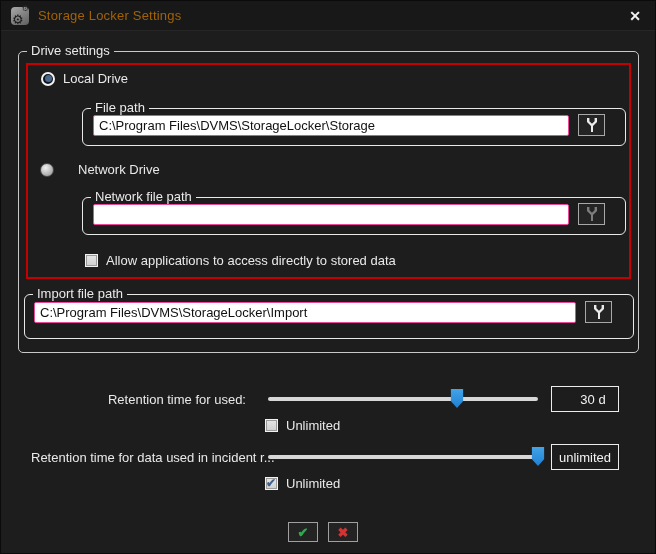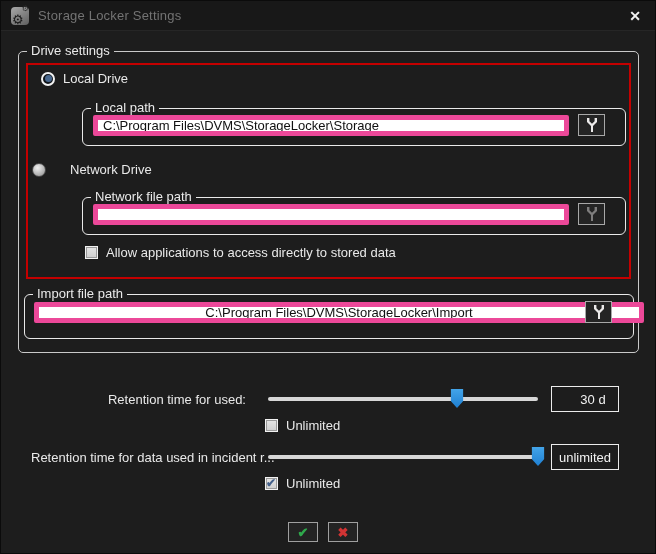--- a/index.html
+++ b/index.html
@@ -22,21 +22,21 @@
     position:relative; width:18px; height:18px; border-radius:4px;
     background:linear-gradient(145deg,#a9a9a9,#5f5f5f);
     display:inline-block; flex:0 0 auto;
   }
   .app-icon .gear-big {
     position:absolute; left:1px; bottom:-1px; font-size:13px; line-height:13px; color:#1b1b1b;
   }
   .app-icon .gear-small {
     position:absolute; right:0px; top:-2px; font-size:8px; line-height:8px; color:#2c2c2c;
   }
-  .title-text { margin-left:9px; color:#737373; letter-spacing:.2px; }
+  .title-text { margin-left:9px; color:#a16207; letter-spacing:.2px; }
   .close-btn {
     margin-left:auto; color:#f2f2f2; font-weight:bold; font-size:14px;
     width:20px; text-align:center; cursor:default;
   }
 
   
   .group {
     position:absolute; border:1px solid #c9c9c9; border-radius:5px; background:transparent;
   }
   .group.inner { border-color:#e9e9e9; border-radius:6px; }
@@ -67,21 +67,21 @@
     border:1px solid #f2f2f2; box-shadow:inset 0 0 0 1px #9a9a9a;
   }
   .cb.on::after {
     content:"✔"; position:absolute; left:0px; top:-2px;
     color:#44608a; font-size:12px; font-weight:bold;
   }
 
   
   .path-input {
     position:absolute; height:21px; background:#ffffff; color:#111;
-    border:5px solid #ec4899; border-radius:2px; font-family:"Liberation Sans",sans-serif;
+    border:1px solid #ec4899; border-radius:2px; font-family:"Liberation Sans",sans-serif;
     font-size:13px; padding:0 5px; outline:none;
   }
   .browse-btn {
     position:absolute; width:27px; height:22px; background:#242424;
     border:1px solid #a8a8a8; display:flex; align-items:center; justify-content:center;
   }
   .browse-btn.dim svg { opacity:.45; }
 
   
   .slider { position:absolute; height:4px; background:#d7d7d7; border-radius:2px; }
@@ -126,53 +126,53 @@
   </div>
 
   <div class="red-box"></div>
 
   <div class="radio-row" style="left:31px; top:70px;margin-left:9px;">
     <span class="radio on"></span>
     <span>Local Drive</span>
   </div>
 
   <div class="group inner" style="left:81px; top:107px; width:544px; height:38px;">
-    <span class="group-label">Local path</span>
+    <span class="group-label">File path</span>
   </div>
   <input class="path-input" style="left: 92px; top: 114px; width: 476px;" type="text" value="C:\Program Files\DVMS\StorageLocker\Storage">
   <div class="browse-btn" style="left:577px; top:113px;">
     <svg width="12" height="14" viewBox="0 0 12 14">
       <path d="M1 0 v4 l4 4 v6 h2 v-6 l4 -4 v-4 h-2.4 v3.2 l-2.6 2.6 -2.6 -2.6 v-3.2 z" fill="#eceaea"></path>
     </svg>
   </div>
 
-  <div class="radio-row" style="left:31px; top:161px;gap:24px;">
+  <div class="radio-row" style="left:39px; top:161px;gap:24px;">
     <span class="radio"></span>
     <span>Network Drive</span>
   </div>
 
   <div class="group inner" style="left:81px; top:196px; width:544px; height:38px;">
     <span class="group-label">Network file path</span>
   </div>
   <input class="path-input" style="left: 92px; top: 203px; width: 476px;" type="text" value="">
   <div class="browse-btn dim" style="left:577px; top:202px;">
     <svg width="12" height="14" viewBox="0 0 12 14">
       <path d="M1 0 v4 l4 4 v6 h2 v-6 l4 -4 v-4 h-2.4 v3.2 l-2.6 2.6 -2.6 -2.6 v-3.2 z" fill="#eceaea"></path>
     </svg>
   </div>
 
-  <div class="cb-row" style="left:84px; top:244px;">
+  <div class="cb-row" style="left:84px; top:252px;">
     <span class="cb"></span>
     <span>Allow applications to access directly to stored data</span>
   </div>
 
   <div class="group inner" style="left:23px; top:293px; width:610px; height:45px;">
     <span class="group-label">Import file path</span>
   </div>
-  <input class="path-input" style="left: 33px; top: 301px; width: 610px; text-align: center;" type="text" value="C:\Program Files\DVMS\StorageLocker\Import">
+  <input class="path-input" style="left: 33px; top: 301px; width: 542px;" type="text" value="C:\Program Files\DVMS\StorageLocker\Import">
   <div class="browse-btn" style="left:584px; top:300px;">
     <svg width="12" height="14" viewBox="0 0 12 14">
       <path d="M1 0 v4 l4 4 v6 h2 v-6 l4 -4 v-4 h-2.4 v3.2 l-2.6 2.6 -2.6 -2.6 v-3.2 z" fill="#eceaea"></path>
     </svg>
   </div>
 
 
   <span class="field-label ralign" style="left:30px; top:391px; width:215px;">Retention time for used:</span>
   <div class="slider" style="left:267px; top:396px; width:270px;">
     <span class="thumb" style="left: 70%;"></span>

